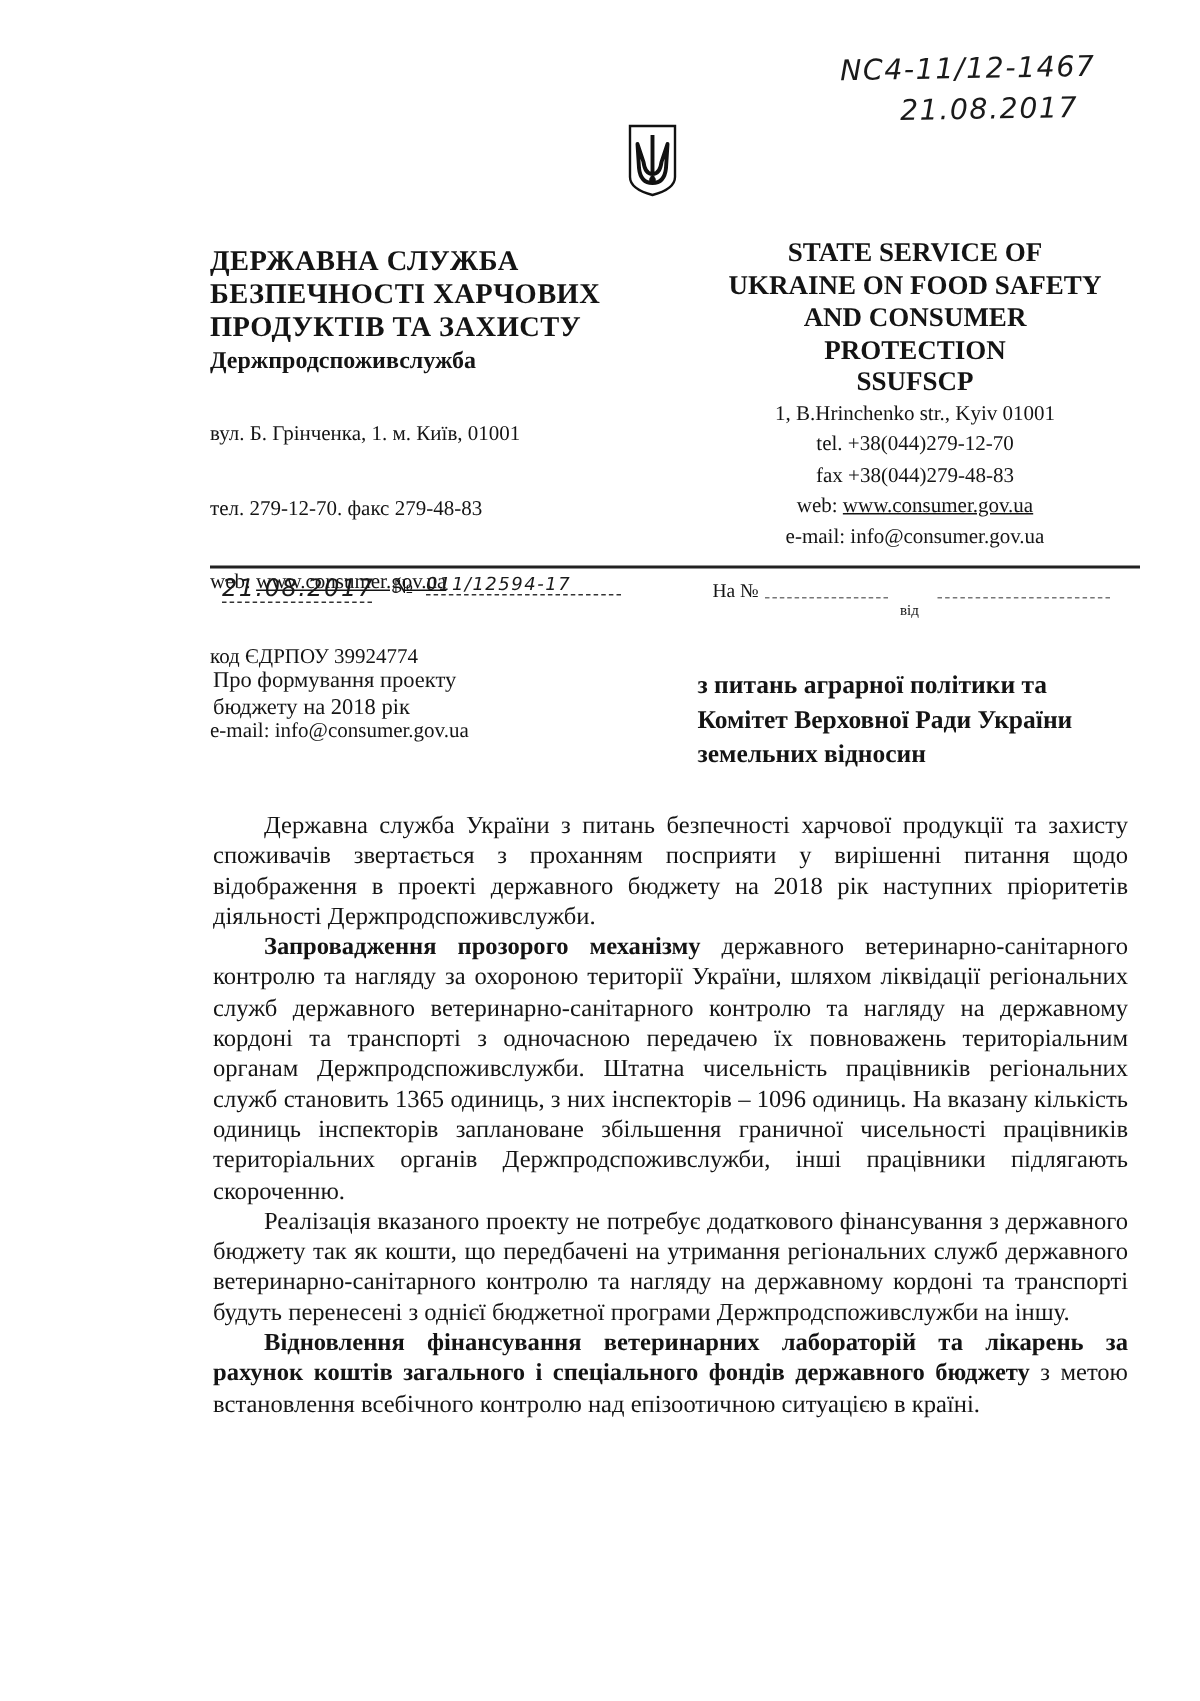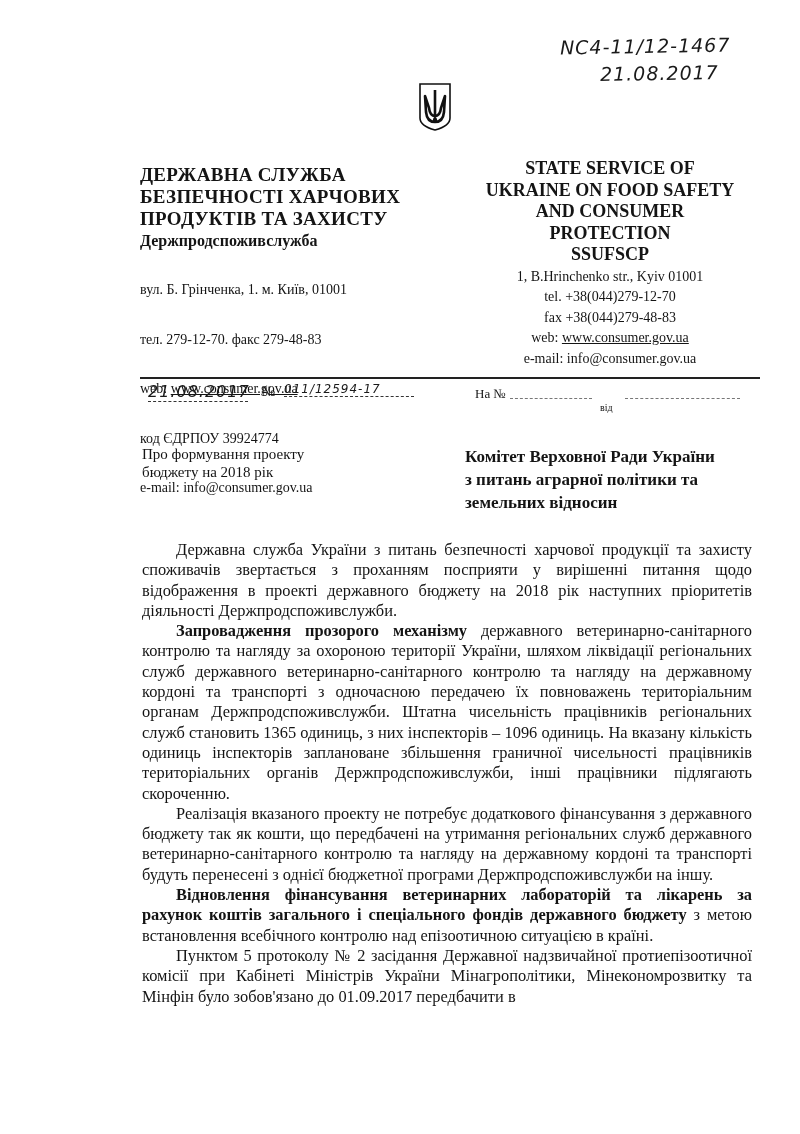--- a/index.html
+++ b/index.html
@@ -77,24 +77,23 @@
 <div id="in-line1" class="abs"></div>
 <div id="from-label" class="abs">від</div>
 <div id="in-line2" class="abs"></div>
 
 <div id="subject" class="abs">
   <div>Про формування проекту</div>
   <div>бюджету на 2018 рік</div>
 </div>
 
 <div id="addressee" class="abs">
+  <div>з питань аграрної політики та</div>
   <div>Комітет Верховної Ради України</div>
-  <div>з питань аграрної політики та</div>
   <div>земельних відносин</div>
 </div>
 
 <div id="body" class="abs">
   <p>Державна служба України з питань безпечності харчової продукції та захисту споживачів звертається з проханням посприяти у вирішенні питання щодо відображення в проекті державного бюджету на 2018 рік наступних пріоритетів діяльності Держпродспоживслужби.</p>
   <p><b>Запровадження прозорого механізму</b><span> державного ветеринарно-санітарного контролю та нагляду за охороною території України, шляхом ліквідації регіональних служб державного ветеринарно-санітарного контролю та нагляду на державному кордоні та транспорті з одночасною передачею їх повноважень територіальним органам Держпродспоживслужби. Штатна чисельність працівників регіональних служб становить 1365 одиниць, з них інспекторів – 1096 одиниць. На вказану кількість одиниць інспекторів заплановане збільшення граничної чисельності працівників територіальних органів Держпродспоживслужби, інші працівники підлягають скороченню.</span></p>
   <p>Реалізація вказаного проекту не потребує додаткового фінансування з державного бюджету так як кошти, що передбачені на утримання регіональних служб державного ветеринарно-санітарного контролю та нагляду на державному кордоні та транспорті будуть перенесені з однієї бюджетної програми Держпродспоживслужби на іншу.</p>
   <p><b>Відновлення фінансування ветеринарних лабораторій та лікарень за рахунок коштів загального і спеціального фондів державного бюджету</b><span> з метою встановлення всебічного контролю над епізоотичною ситуацією в країні.</span></p>
-  <p>Пунктом 5 протоколу № 2 засідання Державної надзвичайної протиепізоотичної комісії при Кабінеті Міністрів України Мінагрополітики, Мінекономрозвитку та Мінфін було зобов'язано до 01.09.2017 передбачити в</p>
 </div>
 
 </body></html>

